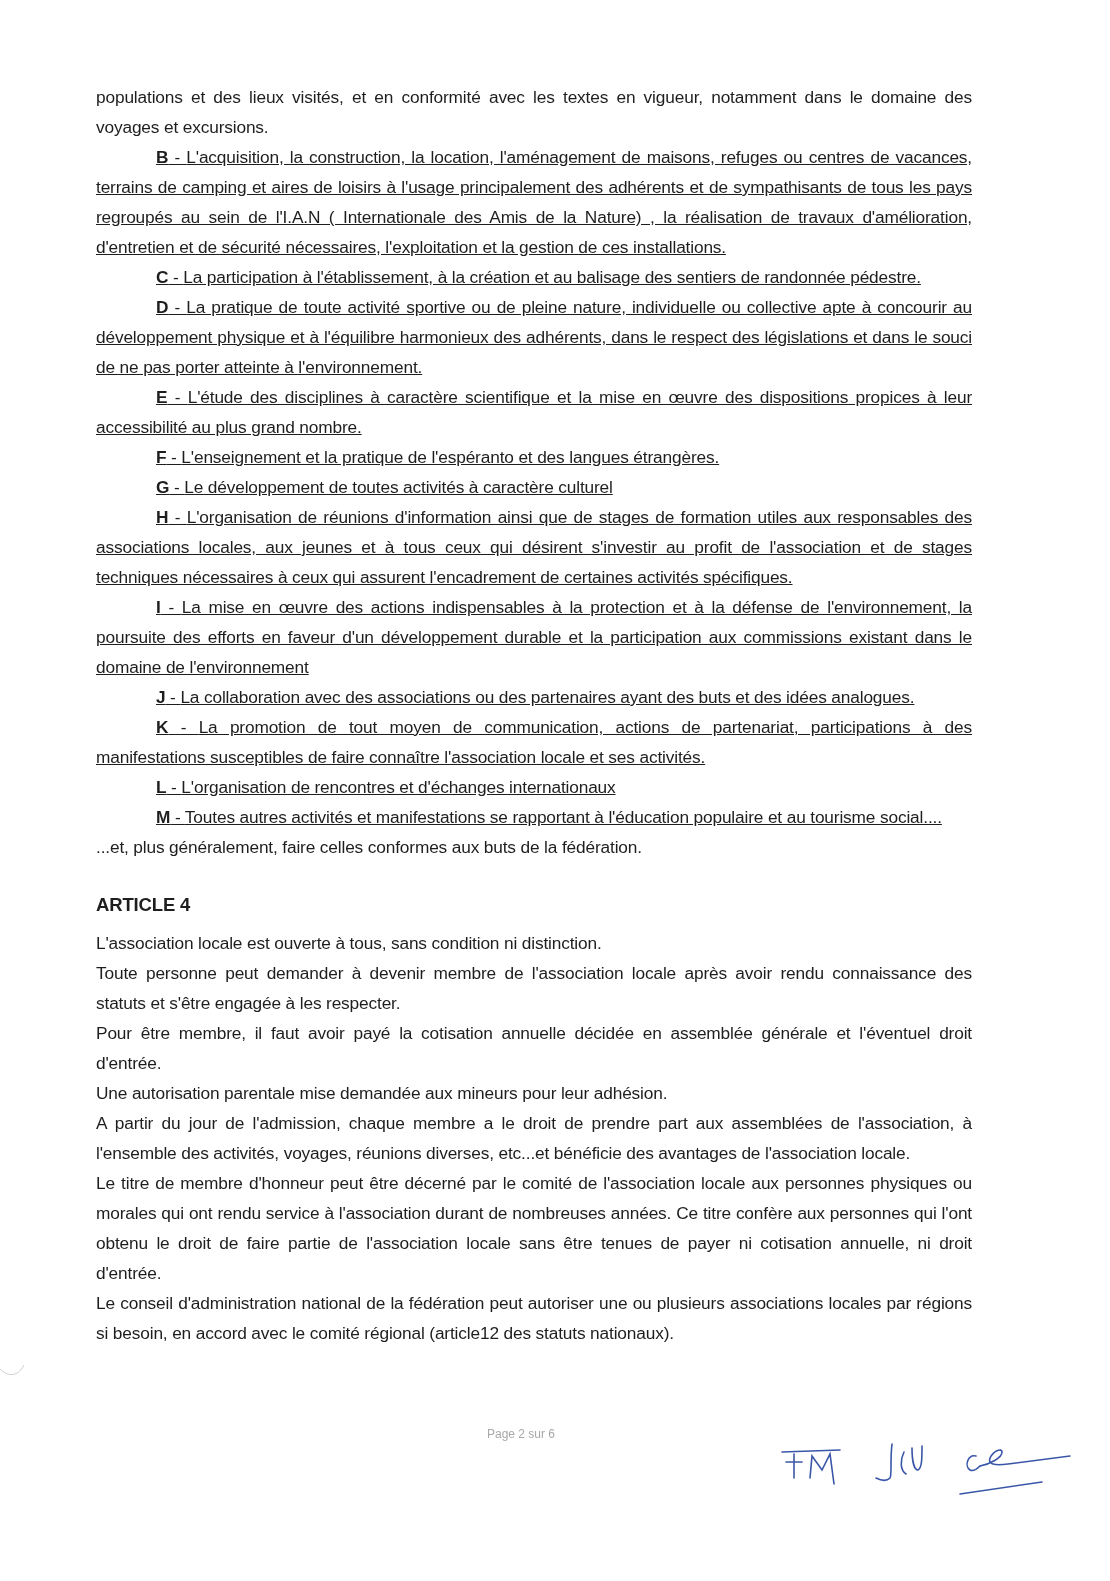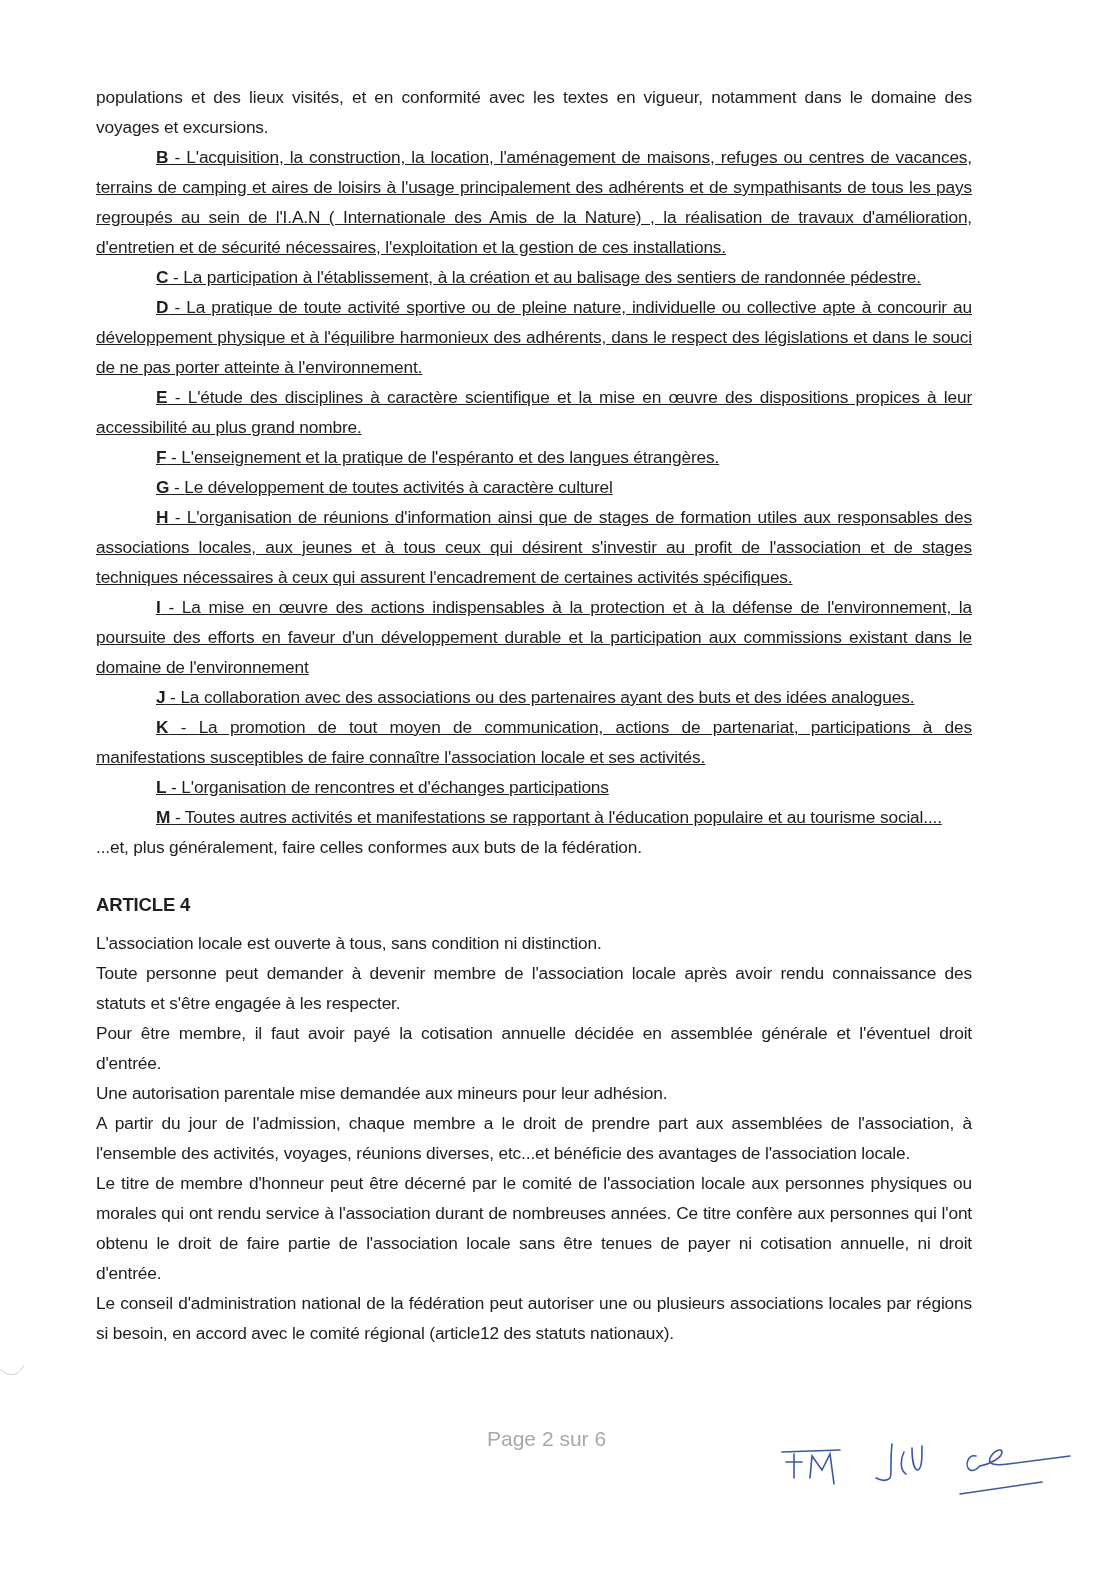--- a/index.html
+++ b/index.html
@@ -29,21 +29,21 @@
       margin-top: 28px !important;
       margin-bottom: 8px !important;
       font-weight: bold;
       text-underline-offset: 3px;
       text-decoration-thickness: 2px;
       font-size: 18.5px;
     }
     .footer {
       position: absolute;
       left: 487px; top: 1427px;
-      font-size: 21px;
+      font-size: 12px;
       color: #a8a8a8;
     }
     .signatures {
       position: absolute;
       left: 780px; top: 1440px;
       width: 310px; height: 70px;
     }
     .margin-mark {
       position: absolute; left: 0; top: 1355px;
       width: 40px; height: 30px;
@@ -59,21 +59,21 @@
       <p class="item"><span class="letter">B</span><span> - </span><span>L'acquisition, la construction, la location, l'aménagement de maisons, refuges ou centres de vacances, terrains de camping et aires de loisirs à l'usage principalement des adhérents et de sympathisants de tous les pays regroupés au sein de l'I.A.N ( Internationale des Amis de la Nature) , la réalisation de travaux d'amélioration, d'entretien et de sécurité nécessaires, l'exploitation et la gestion de ces installations.</span></p>
       <p class="item"><span class="letter">C</span><span> - </span><span>La participation à l'établissement, à la création et au balisage des sentiers de randonnée pédestre.</span></p>
       <p class="item"><span class="letter">D</span><span> - </span><span>La pratique de toute activité sportive ou de pleine nature, individuelle ou collective apte à concourir au développement physique et à l'équilibre harmonieux des adhérents, dans le respect des législations et dans le souci de ne pas porter atteinte à l'environnement.</span></p>
       <p class="item"><span class="letter">E</span><span> - </span><span>L'étude des disciplines à caractère scientifique et la mise en œuvre des dispositions propices à leur accessibilité au plus grand nombre.</span></p>
       <p class="item"><span class="letter">F</span><span> - </span><span>L'enseignement et la pratique de l'espéranto et des langues étrangères.</span></p>
       <p class="item"><span class="letter">G</span><span> - </span><span>Le développement de toutes activités à caractère culturel</span></p>
       <p class="item"><span class="letter">H</span><span> - </span><span>L'organisation de réunions d'information ainsi que de stages de formation utiles aux responsables des associations locales, aux jeunes et à tous ceux qui désirent s'investir au profit de l'association et de stages techniques nécessaires à ceux qui assurent l'encadrement de certaines activités spécifiques.</span></p>
       <p class="item"><span class="letter">I</span><span> - </span><span>La mise en œuvre des actions indispensables à la protection et à la défense de l'environnement, la poursuite des efforts en faveur d'un développement durable et la participation aux commissions existant dans le domaine de l'environnement</span></p>
       <p class="item"><span class="letter">J</span><span> - </span><span>La collaboration avec des associations ou des partenaires ayant des buts et des idées analogues.</span></p>
       <p class="item"><span class="letter">K</span><span> - </span><span>La promotion de tout moyen de communication, actions de partenariat, participations à des manifestations susceptibles de faire connaître l'association locale et ses activités.</span></p>
-      <p class="item"><span class="letter">L</span><span> - </span><span>L'organisation de rencontres et d'échanges participations</span></p>
+      <p class="item"><span class="letter">L</span><span> - </span><span>L'organisation de rencontres et d'échanges internationaux</span></p>
       <p class="item"><span class="letter">M</span><span> - </span><span>Toutes autres activités et manifestations se rapportant à l'éducation populaire et au tourisme social....</span></p>
     </div>
 
   <p class="closing">...et, plus généralement, faire celles conformes aux buts de la fédération.</p>
 
   <p class="article-title">ARTICLE 4</p>
 
   <p class="plain">L'association locale est ouverte à tous, sans condition ni distinction.</p>
   <p class="plain">Toute personne peut demander à devenir membre de l'association locale après avoir rendu connaissance des statuts et s'être engagée à les respecter.</p>
   <p class="plain">Pour être membre, il faut avoir payé la cotisation annuelle décidée en assemblée générale et l'éventuel droit d'entrée.</p>

